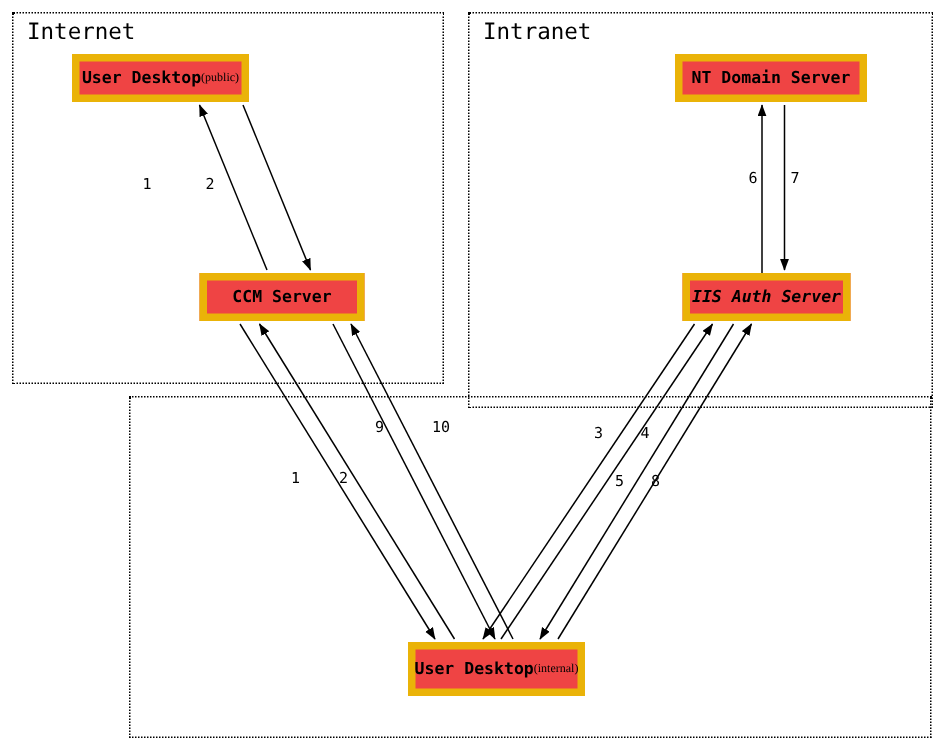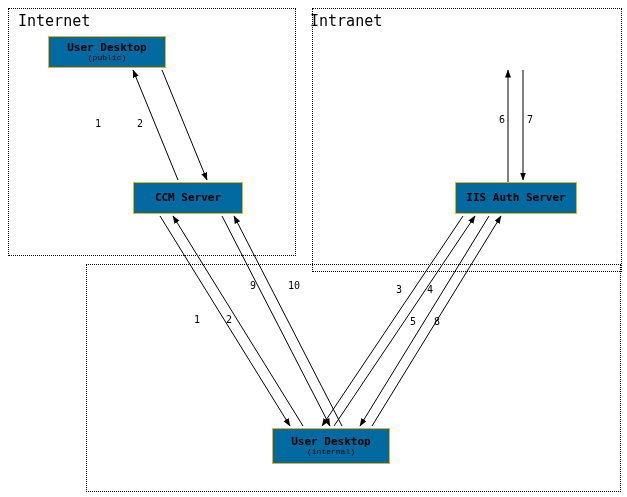--- a/index.html
+++ b/index.html
@@ -22,39 +22,39 @@
   }
   .zone-label {
     position: absolute;
     font-family: "DejaVu Sans Mono", monospace;
     font-size: 15px;
     color: #000000;
     white-space: nowrap;
   }
   .node {
     position: absolute;
-    border: 1px solid #eab308;
-    background: #0369a1;
+    border: 5px solid #eab308;
+    background: #ef4444;
     box-sizing: border-box;
     display: flex;
-    flex-direction: column;
+    flex-direction: row;
     align-items: center;
     justify-content: center;
     z-index: 5;
   }
   .node-title {
     font-family: "DejaVu Sans Mono", monospace;
     font-size: 11px;
     font-weight: bold;
     color: #000000;
     line-height: 1.1;
     white-space: nowrap;
   }
   .node-sub {
-    font-family: Liberation Mono, monospace;
+    font-family: Liberation Serif, serif;
     font-size: 8px;
     color: #000000;
     line-height: 1.1;
     white-space: nowrap;
   }
   .arrow-label {
     position: absolute;
     font-family: "DejaVu Sans Mono", monospace;
     font-size: 10px;
     color: #000000;
@@ -73,21 +73,21 @@
 </head>
 <body>
 
 <div id="canvas">
 
   <div class="zone" style="left:8px; top:8px; width:288px; height:248px;"></div>
   <div class="zone" style="left:312px; top:8px; width:310px; height:264px;"></div>
   <div class="zone" style="left:86px; top:264px; width:535px; height:228px;"></div>
 
   <div class="zone-label" style="left:18px; top:12px;">Internet</div>
-  <div class="zone-label" style="left:310px; top:12px;">Intranet</div>
+  <div class="zone-label" style="left:322px; top:12px;">Intranet</div>
 
   <svg id="wires" viewBox="0 0 627 497">
     <defs>
       <marker id="ah" markerWidth="9" markerHeight="9" refX="7.5" refY="3" orient="auto" markerUnits="strokeWidth">
         <path d="M0,0 L8,3 L0,6 z" fill="#000000"></path>
       </marker>
     </defs>
     <g stroke="#000000" stroke-width="1" fill="none">
 
       <line x1="162" y1="70" x2="207" y2="180" marker-end="url(#ah)"></line>
@@ -112,22 +112,25 @@
 
   <div class="node" style="left:48px; top:36px; width:118px; height:32px;">
     <div class="node-title">User Desktop</div>
     <div class="node-sub">(public)</div>
   </div>
 
   <div class="node" style="left:133px; top:182px; width:110px; height:32px;">
     <div class="node-title">CCM Server</div>
   </div>
 
+  <div class="node" style="left:450px; top:36px; width:128px; height:32px;">
+    <div class="node-title">NT Domain Server</div>
+  </div>
 
-  <div class="node" style="left:455px; top:182px; width:122px; height:32px;">
+  <div class="node" style="left:455px; top:182px; width:112px; height:32px;font-style:italic;">
     <div class="node-title">IIS Auth Server</div>
   </div>
 
   <div class="node" style="left:272px; top:428px; width:118px; height:36px;">
     <div class="node-title">User Desktop</div>
     <div class="node-sub">(internal)</div>
   </div>
 
   <div class="arrow-label" style="left:95px; top:118px;">1</div>
   <div class="arrow-label" style="left:137px; top:118px;">2</div>

